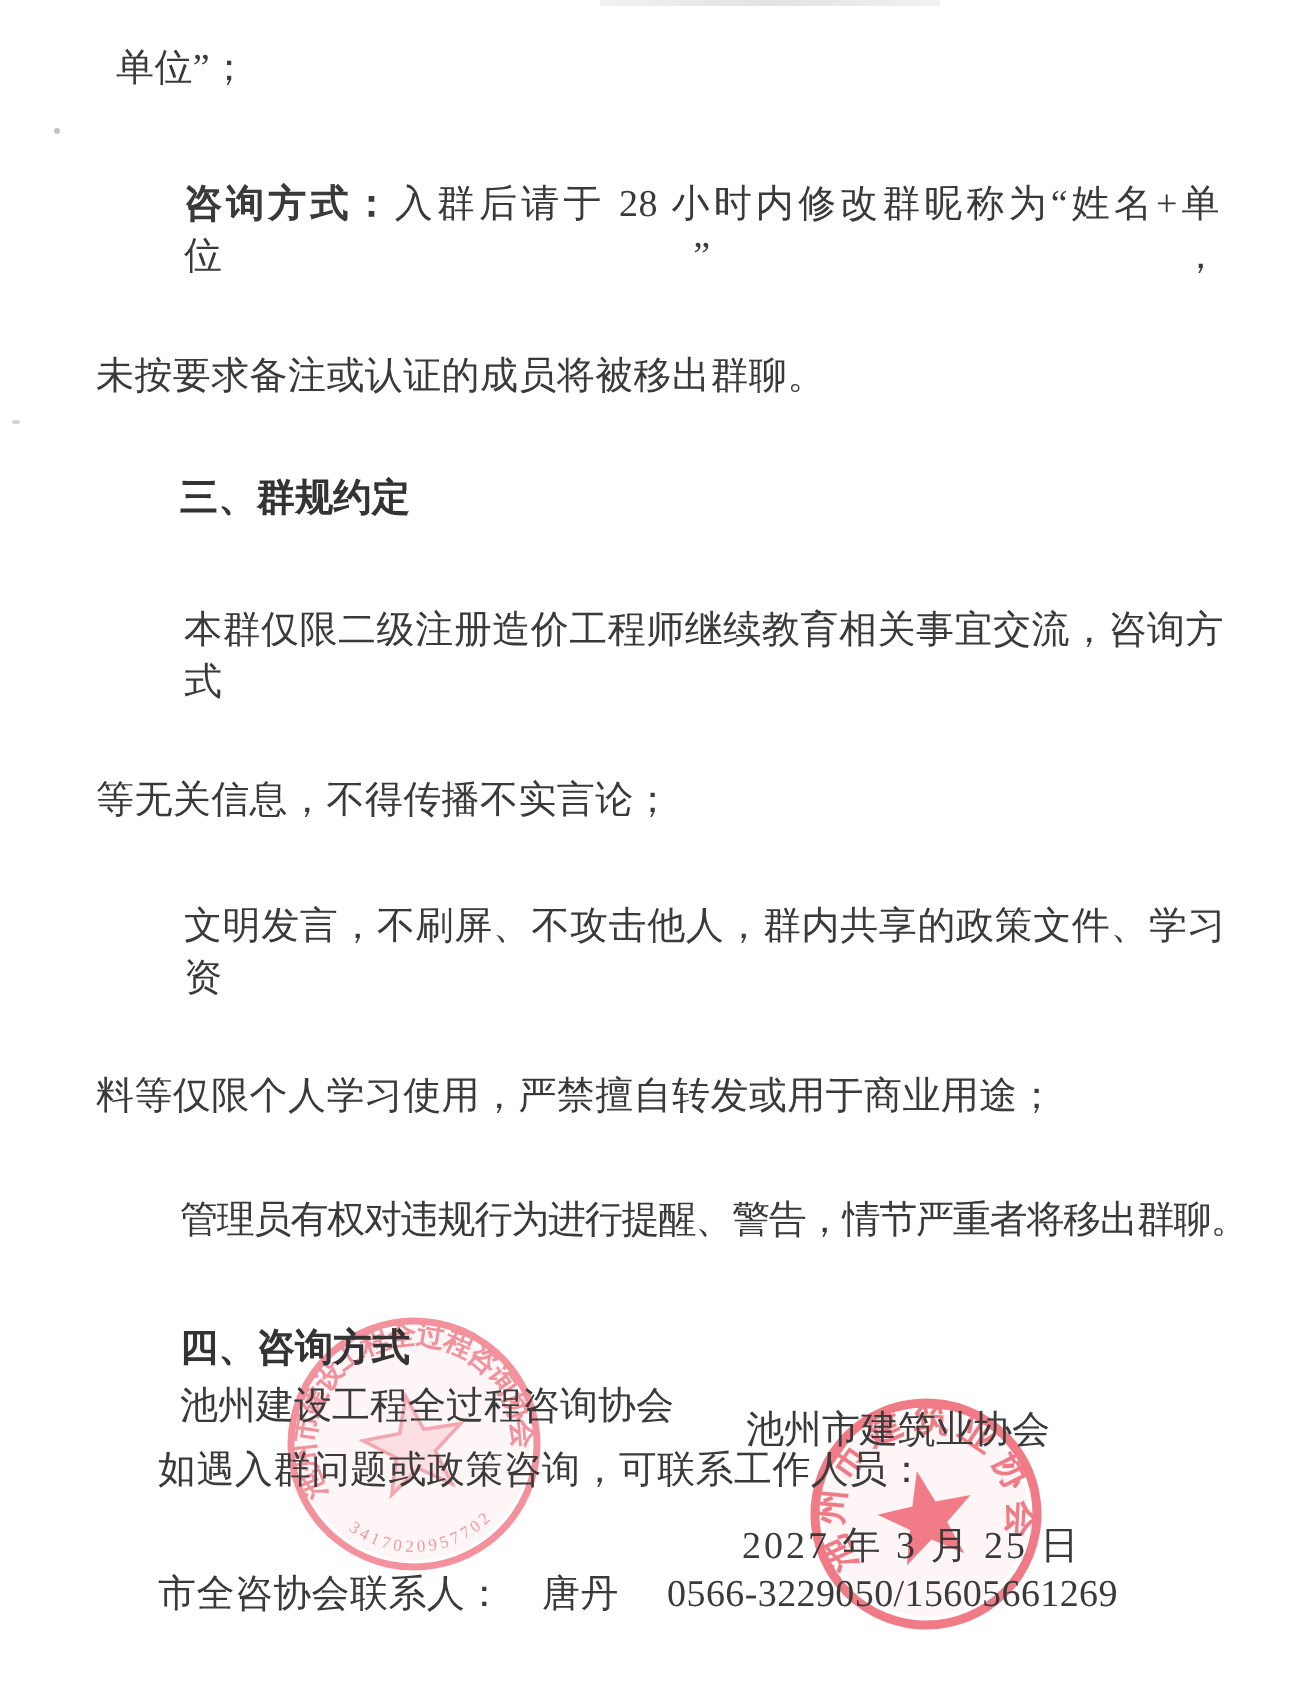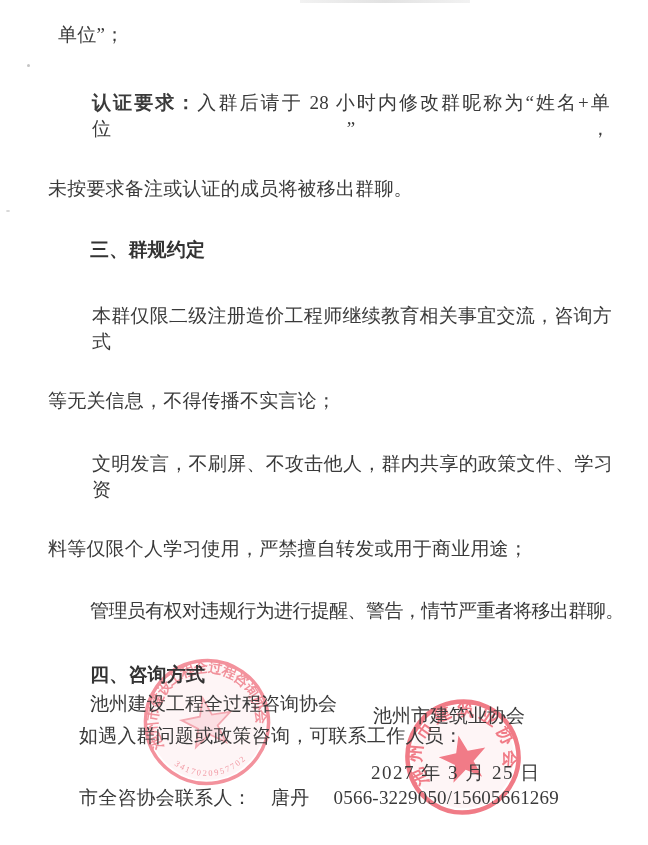--- a/index.html
+++ b/index.html
@@ -68,21 +68,21 @@
     </defs>
     <circle cx="62" cy="62" r="51" fill="rgba(242,120,130,0.08)"></circle>
     <circle cx="62" cy="62" r="55.5" fill="none" stroke="#ee6472" stroke-width="4.5"></circle>
     <polygon points="62,40 67.9,56.9 85.8,57.3 71.5,68.1 76.7,85.2 62,75 47.3,85.2 52.5,68.1 38.2,57.3 56.1,56.9" fill="#ef6573"></polygon>
     <text font-size="17.5" fill="#ee6472" font-weight="bold" letter-spacing="1">
       <textPath href="#arcR" textLength="170">池州市建筑业协会</textPath>
     </text>
   </svg>
 
   <div class="ln l1 txt">单位”；</div>
-  <div class="ln l2 txt justify"><span class="bold">认证要求：</span><span>入群后请于 28 小时内修改群昵称为“姓名+单位”，</span></div>
+  <div class="ln l2 txt justify"><span class="bold">咨询方式：</span><span>入群后请于 28 小时内修改群昵称为“姓名+单位”，</span></div>
   <div class="ln l3 txt">未按要求备注或认证的成员将被移出群聊。</div>
   <div class="ln l4 txt">三、群规约定</div>
   <div class="ln l5 txt justify">本群仅限二级注册造价工程师继续教育相关事宜交流，咨询方式</div>
   <div class="ln l6 txt">等无关信息，不得传播不实言论；</div>
   <div class="ln l7 txt justify">文明发言，不刷屏、不攻击他人，群内共享的政策文件、学习资</div>
   <div class="ln l8 txt">料等仅限个人学习使用，严禁擅自转发或用于商业用途；</div>
   <div class="ln l9 txt">管理员有权对违规行为进行提醒、警告，情节严重者将移出群聊。</div>
   <div class="ln l10 txt">四、咨询方式</div>
   <div class="ln l11 txt">如遇入群问题或政策咨询，可联系工作人员：</div>
   <div class="ln l12 txt">市全咨协会联系人：　唐丹　 0566-3229050/15605661269</div>

